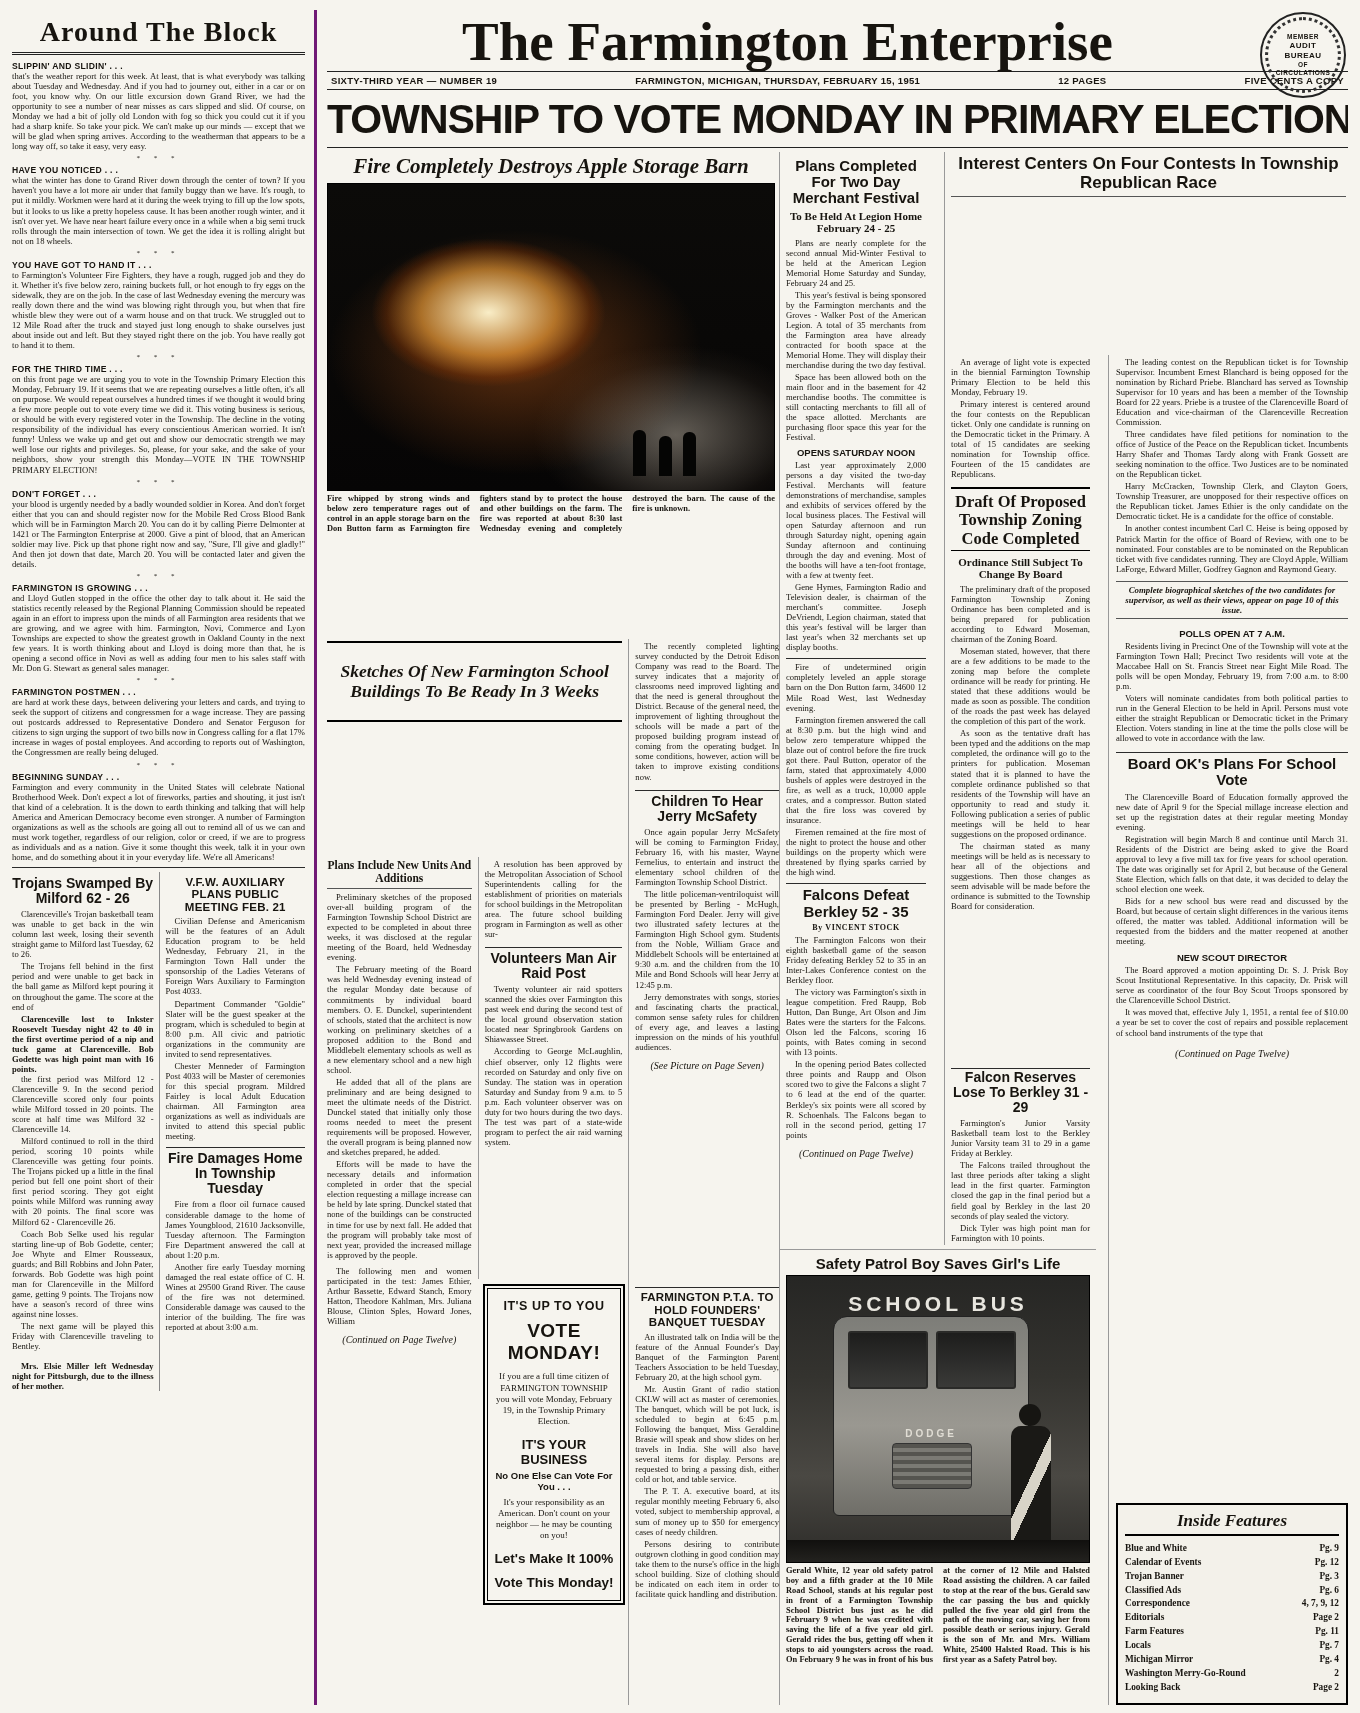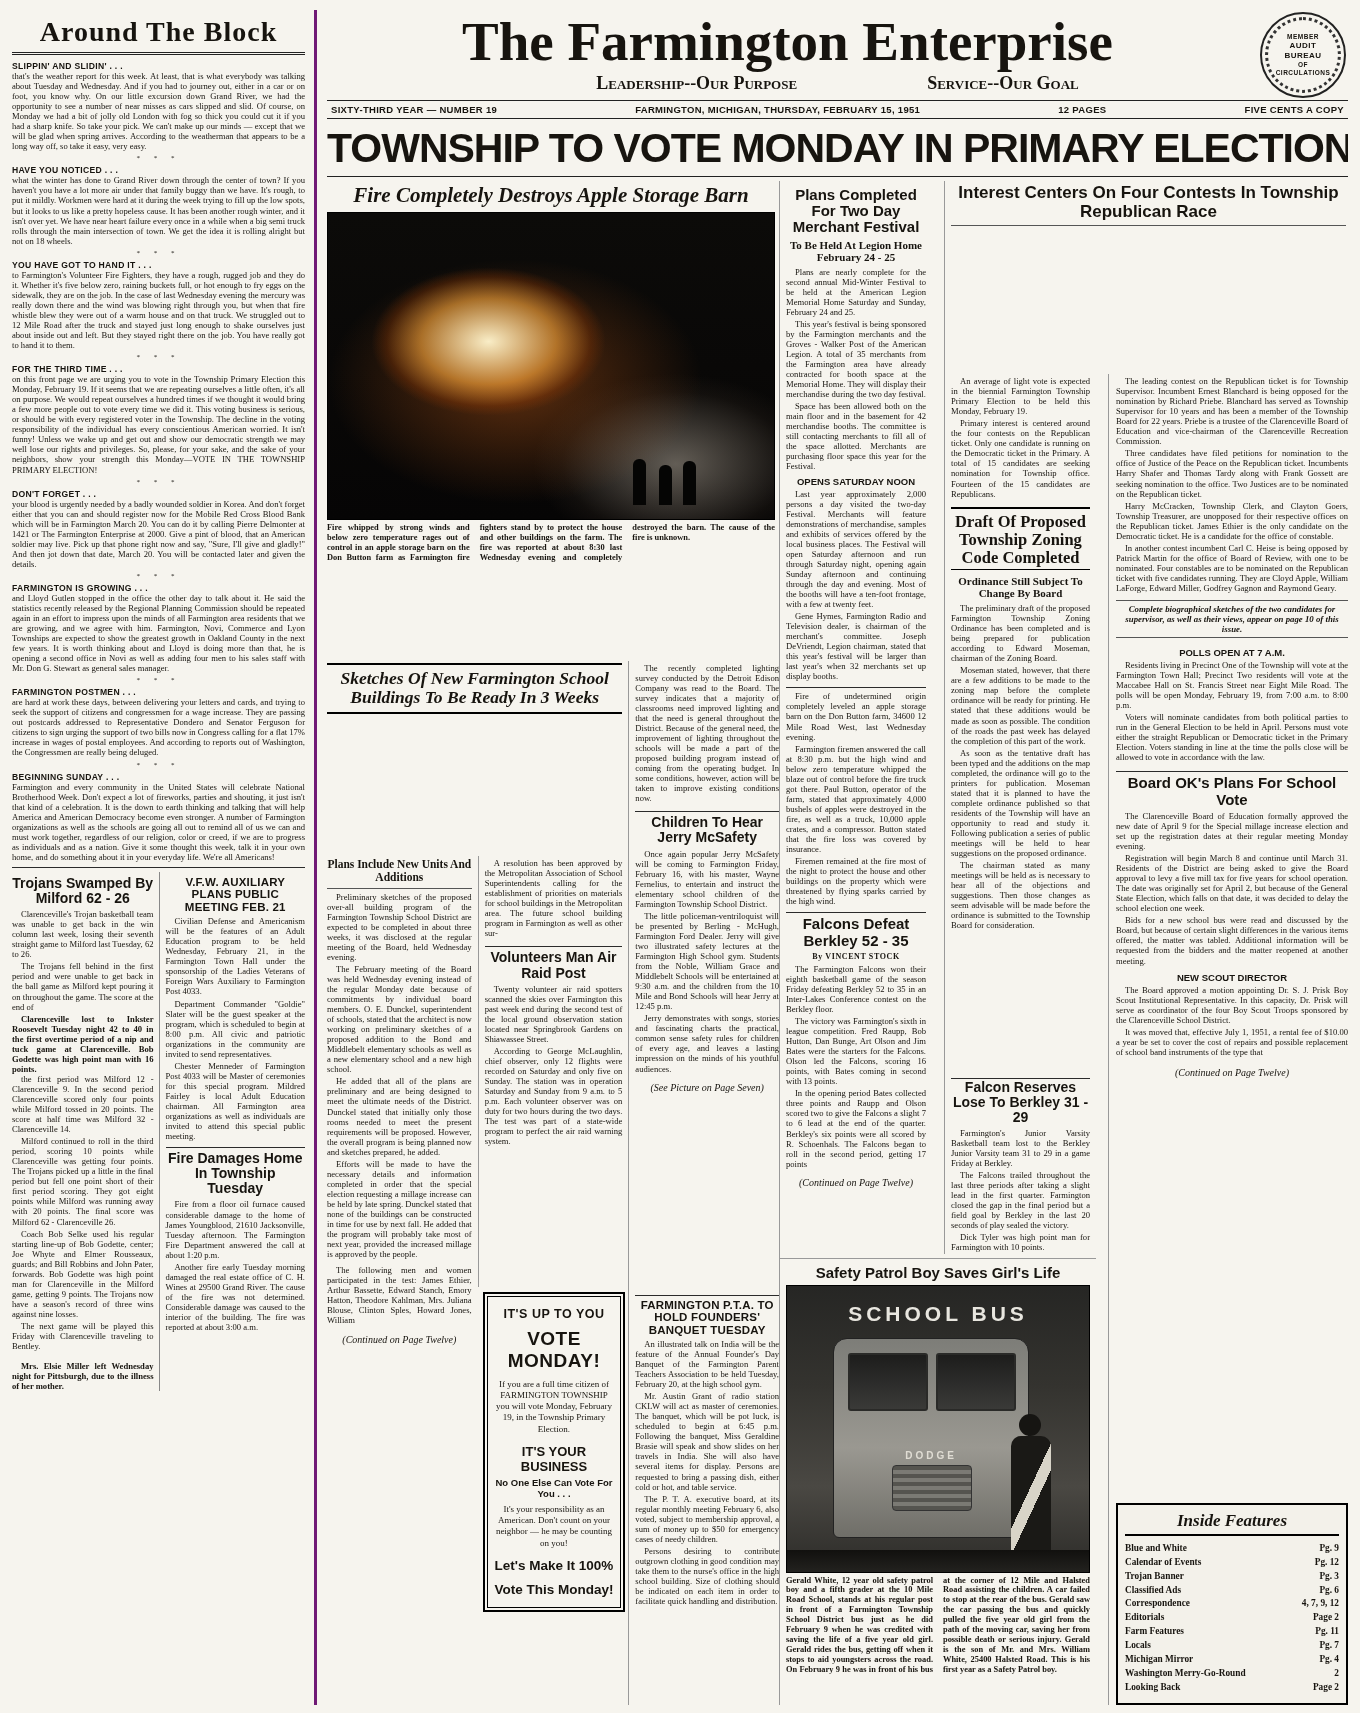--- a/index.html
+++ b/index.html
@@ -83,21 +83,21 @@
       radial-gradient(ellipse 260px 170px at 42% 55%, rgba(255,120,30,.35), rgba(0,0,0,0) 72%),
       radial-gradient(ellipse 190px 120px at 78% 82%, rgba(190,180,165,.5), rgba(60,50,40,.2) 60%, rgba(0,0,0,0) 75%),
       linear-gradient(#0c0b09, #060505);
   }
   .photo-fire .fig { position:absolute; bottom:14px; width:13px; height:44px; background:#050504; border-radius:6px 6px 0 0; }
   .photo-fire .fig.f1 { right:78px; } .photo-fire .fig.f2 { right:102px; height:40px; } .photo-fire .fig.f3 { right:128px; height:46px; }
   .caption { font-size:8.4px; font-weight:bold; line-height:1.18; text-align:justify; margin-top:3px; }
   .cap3 { column-count:3; column-gap:10px; }
   .cap2 { column-count:2; column-gap:10px; }
 
-  .skh-box { border-top:2px solid #000; border-bottom:2px solid #000; padding:4px 2px; text-align:center;
+  .skh-box { border-top:2px solid #000; border-bottom:2px solid #000; padding:19px 2px; text-align:center;
     font-style:italic; font-weight:bold; font-size:17.5px; line-height:1.12; margin:2px 0 4px; }
   .plans-sub { text-align:center; font-weight:bold; font-size:11.5px; line-height:1.15; border-bottom:1px solid #555; padding-bottom:3px; margin-bottom:3px; }
 
   .vote-box { border:4px double #000; box-shadow:0 0 0 1px #000; padding:10px 5px; text-align:center; font-family:"Liberation Sans",sans-serif; }
   .vb-kicker { font-weight:bold; font-size:12.5px; letter-spacing:.5px; }
   .vb-main { font-weight:bold; font-size:19px; letter-spacing:.5px; margin:7px 0; }
   .vb-text { font-family:"Liberation Serif",serif; font-size:9px; line-height:1.25; text-align:center; margin:5px 2px; }
   .vb-h2 { font-weight:bold; font-size:13px; margin:9px 0 3px; }
   .vb-sub { font-weight:bold; font-size:9.5px; margin-bottom:3px; }
   .vb-line { font-weight:bold; font-size:13.5px; margin-top:9px; }
@@ -119,21 +119,21 @@
   .area-r3 { grid-area:r3; border-left:1px solid #999; padding:2px 0 0 7px; display:flex; flex-direction:column; }
   .area-saf { grid-area:saf; padding:6px 6px 0 6px; border-top:1px solid #999; margin-top:4px; }
 
   .ic-head { font-family:"Liberation Sans",sans-serif; font-weight:bold; font-size:17px; line-height:1.12; text-align:center; padding:2px 0 4px; border-bottom:1px solid #555; margin-bottom:3px; }
   .zoning-box { border-top:2px solid #000; border-bottom:1px solid #000; padding:4px 0 2px; text-align:center; font-weight:bold; font-size:16.5px; line-height:1.1; margin:6px 0 3px; }
   .ic-note { font-weight:bold; font-style:italic; font-size:8.8px; text-align:center; border-top:1px solid #555; border-bottom:1px solid #555; padding:3px 4px; margin:5px 0; }
 
   .photo-bus { height:288px; border:1px solid #000; position:relative; overflow:hidden;
     background:linear-gradient(#262624 0%, #34332f 35%, #4a4843 70%, #2c2b28 100%); }
   .bus-sign { position:absolute; top:16px; left:50%; transform:translateX(-50%); color:#e8e6df; font-family:"Liberation Sans",sans-serif; font-weight:bold; font-size:21px; letter-spacing:4px; white-space:nowrap; }
-  .bus-face { position:absolute; left:46px; top:52px; width:196px; height:200px; background:linear-gradient(#7d7d78, #9a9891 55%, #6f6e68); border-radius:14px 14px 6px 6px; border:1px solid #222;padding-left:32px; }
+  .bus-face { position:absolute; left:46px; top:40px; width:196px; height:200px; background:linear-gradient(#7d7d78, #9a9891 55%, #6f6e68); border-radius:14px 14px 6px 6px; border:1px solid #222;padding-left:32px; }
   .bus-windshield { position:absolute; left:14px; top:14px; width:168px; height:58px; display:flex; gap:8px; }
   .bus-windshield div { flex:1; background:linear-gradient(#1d1d1c,#3a3a38); border:2px solid #2a2a28; border-radius:3px; }
   .bus-grille { position:absolute; left:58px; bottom:26px; width:80px; height:46px; background:repeating-linear-gradient(#55544f 0 4px, #7b7a74 4px 8px); border:1px solid #333; border-radius:4px; }
   .bus-make { position:absolute; left:50%; transform:translateX(-50%); bottom:76px; color:#e0ddd4; font-family:"Liberation Sans",sans-serif; font-weight:bold; font-size:10px; letter-spacing:3px; }
   .boy { position:absolute; right:34px; bottom:0; width:48px; height:158px; }
   .boy .head { position:absolute; top:0; left:12px; width:22px; height:22px; border-radius:50%; background:#161512; }
   .boy .body { position:absolute; top:22px; left:4px; width:40px; height:136px; border-radius:10px 10px 0 0;
     background:linear-gradient(115deg, #1a1916 42%, #d8d4c8 42%, #d8d4c8 54%, #1a1916 54%); }
   .road { position:absolute; left:0; bottom:0; width:100%; height:22px; background:linear-gradient(#11100e,#23221f); }
 
@@ -230,24 +230,20 @@
       <header class="masthead">
         <h1 class="paper-title">The Farmington Enterprise</h1>
         <div class="abc-seal">
           <span>MEMBER</span>
           <span class="big">AUDIT</span>
           <span class="big">BUREAU</span>
           <span>OF</span>
           <span>CIRCULATIONS</span>
         </div>
       </header>
-      <div class="slogans">
-        <span>Leadership--Our Purpose</span>
-        <span>Service--Our Goal</span>
-      </div>
       <div class="dateline">
         <span>SIXTY-THIRD YEAR — NUMBER 19</span>
         <span>FARMINGTON, MICHIGAN, THURSDAY, FEBRUARY 15, 1951</span>
         <span>12 PAGES</span>
         <span>FIVE CENTS A COPY</span>
       </div>
       <div class="banner">TOWNSHIP TO VOTE MONDAY IN PRIMARY ELECTION</div>
 
       <div class="content">
 

